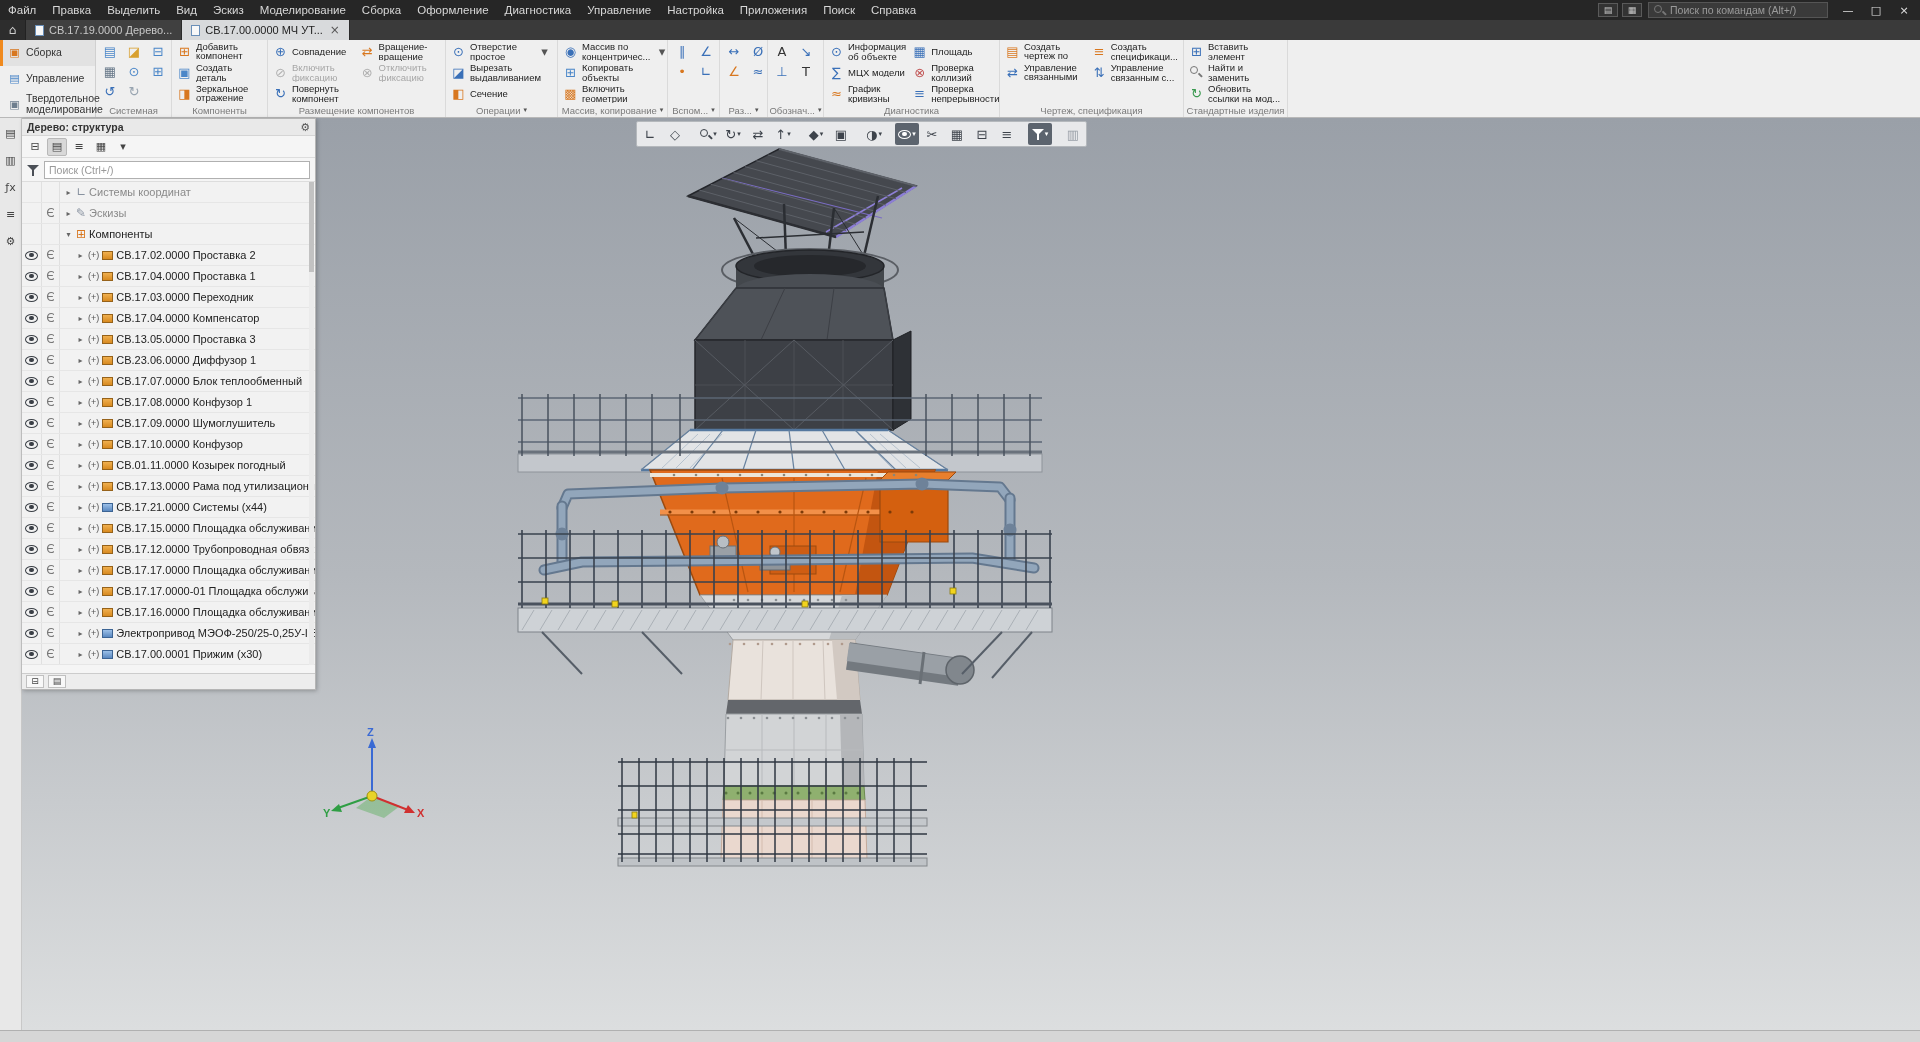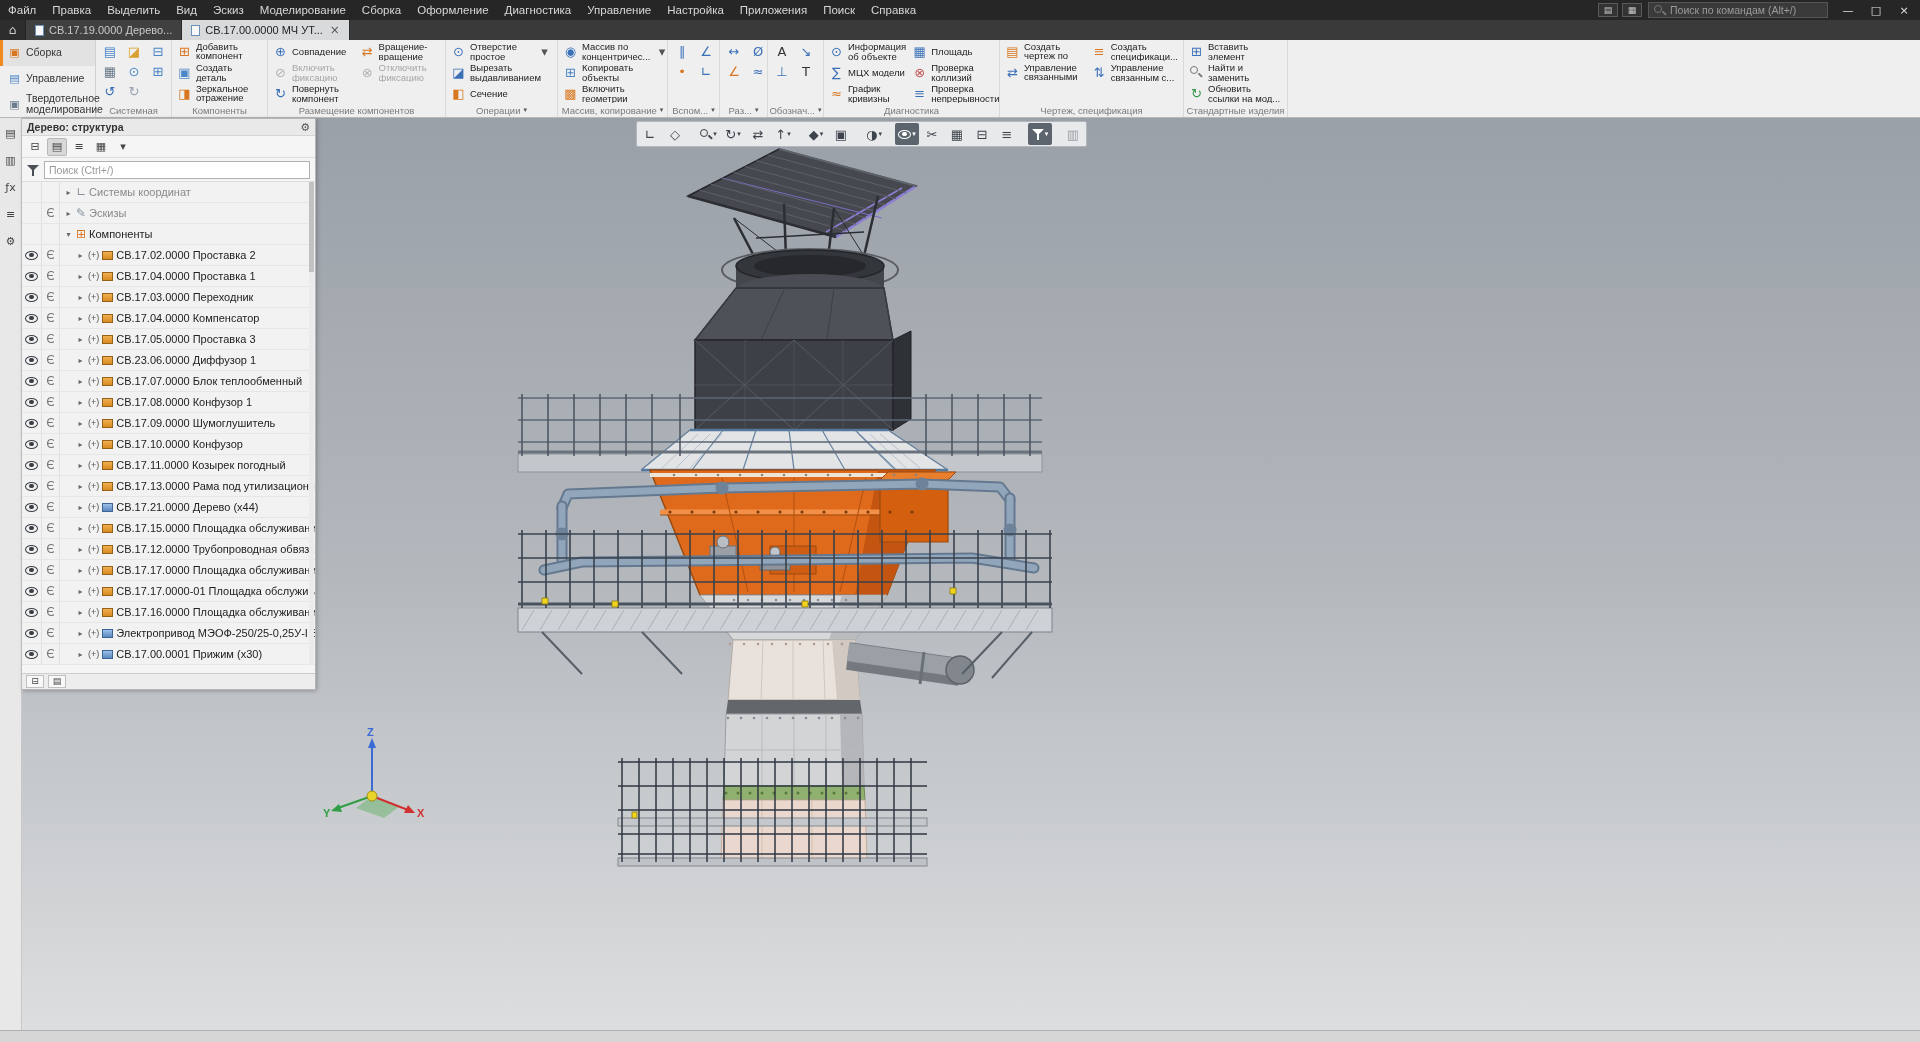--- a/index.html
+++ b/index.html
@@ -1016,21 +1016,21 @@
             <div class="cell c-eye">
               <span class="icn sh-eye"></span>
             </div>
             <div class="cell c-sec">
               <span class="icn" style="color: rgb(119, 119, 119);">Є</span>
             </div>
             <div class="tree-content" style="padding-left: 16px;">
               <span class="t-arrow">▸</span>
               <span class="t-prefix">(+)</span>
               <span class="icn sh-asm"></span>
-              <span class="t-label">СВ.17.05.0000 Проставка 3</span>
+              <span class="t-label">СВ.13.05.0000 Проставка 3</span>
             </div>
           </div>
           <div class="tree-row">
             <div class="cell c-eye">
               <span class="icn sh-eye"></span>
             </div>
             <div class="cell c-sec">
               <span class="icn" style="color: rgb(119, 119, 119);">Є</span>
             </div>
             <div class="tree-content" style="padding-left: 16px;">
@@ -1100,21 +1100,21 @@
             <div class="cell c-eye">
               <span class="icn sh-eye"></span>
             </div>
             <div class="cell c-sec">
               <span class="icn" style="color: rgb(119, 119, 119);">Є</span>
             </div>
             <div class="tree-content" style="padding-left: 16px;">
               <span class="t-arrow">▸</span>
               <span class="t-prefix">(+)</span>
               <span class="icn sh-asm"></span>
-              <span class="t-label">СВ.17.11.0000 Козырек погодный</span>
+              <span class="t-label">СВ.01.11.0000 Козырек погодный</span>
             </div>
           </div>
           <div class="tree-row">
             <div class="cell c-eye">
               <span class="icn sh-eye"></span>
             </div>
             <div class="cell c-sec">
               <span class="icn" style="color: rgb(119, 119, 119);">Є</span>
             </div>
             <div class="tree-content" style="padding-left: 16px;">
@@ -1128,21 +1128,21 @@
             <div class="cell c-eye">
               <span class="icn sh-eye"></span>
             </div>
             <div class="cell c-sec">
               <span class="icn" style="color: rgb(119, 119, 119);">Є</span>
             </div>
             <div class="tree-content" style="padding-left: 16px;">
               <span class="t-arrow">▸</span>
               <span class="t-prefix">(+)</span>
               <span class="icn sh-part"></span>
-              <span class="t-label">СВ.17.21.0000 Дерево (x44)</span>
+              <span class="t-label">СВ.17.21.0000 Системы (x44)</span>
             </div>
           </div>
           <div class="tree-row">
             <div class="cell c-eye">
               <span class="icn sh-eye"></span>
             </div>
             <div class="cell c-sec">
               <span class="icn" style="color: rgb(119, 119, 119);">Є</span>
             </div>
             <div class="tree-content" style="padding-left: 16px;">

